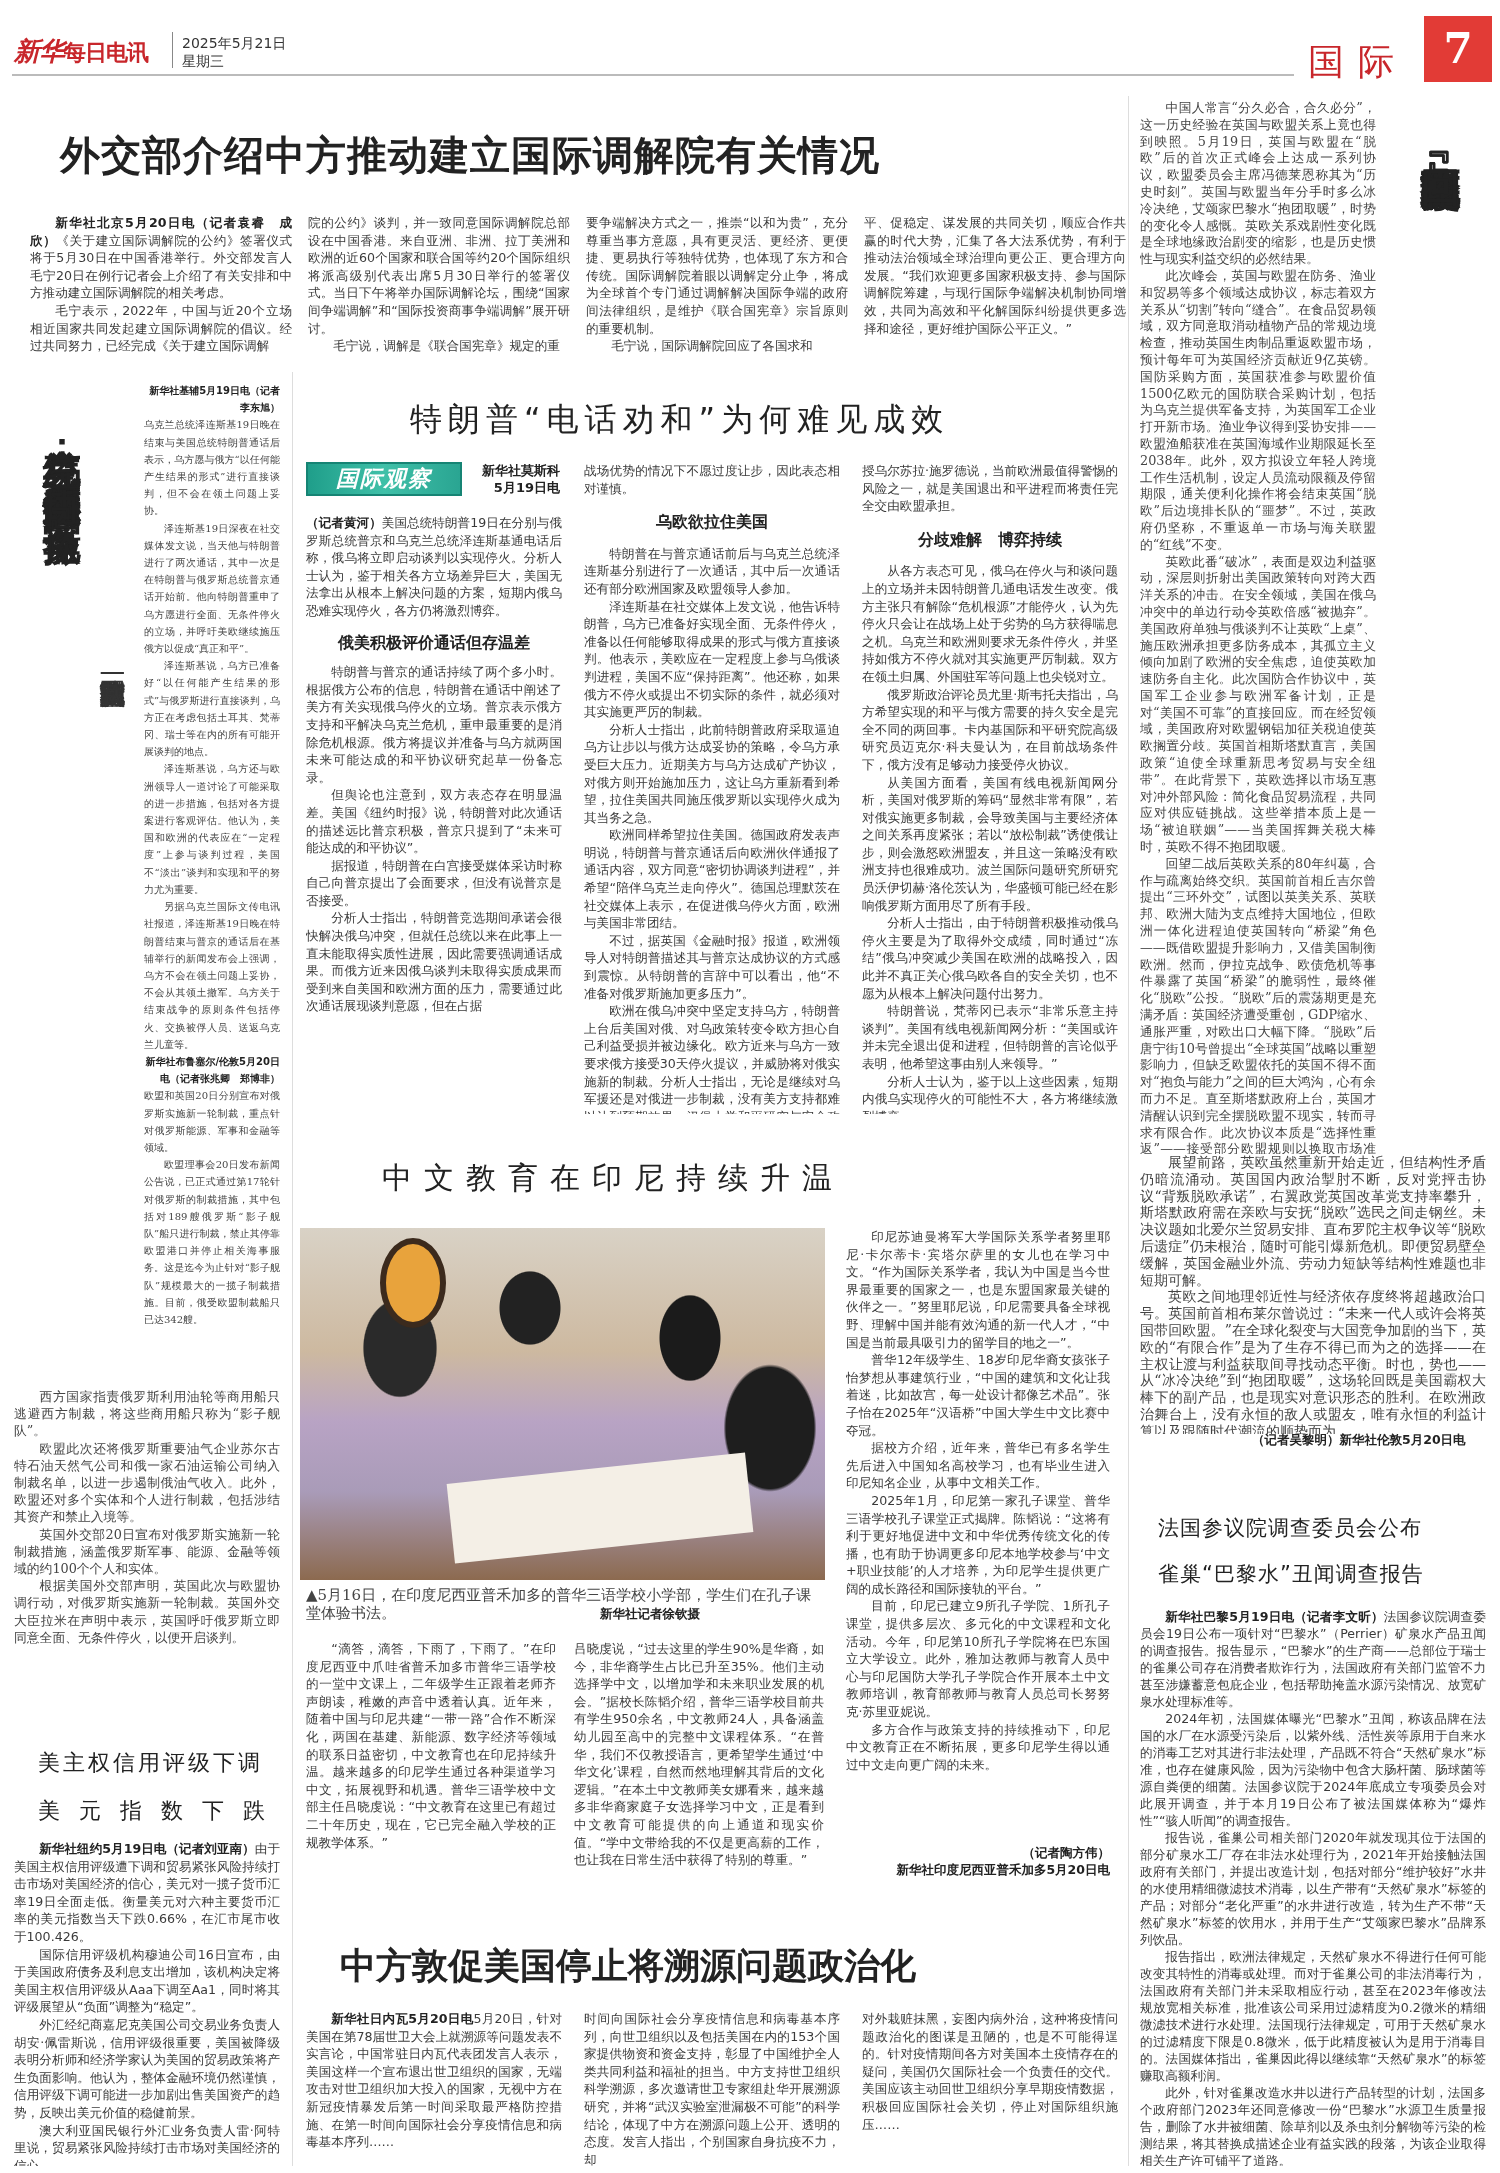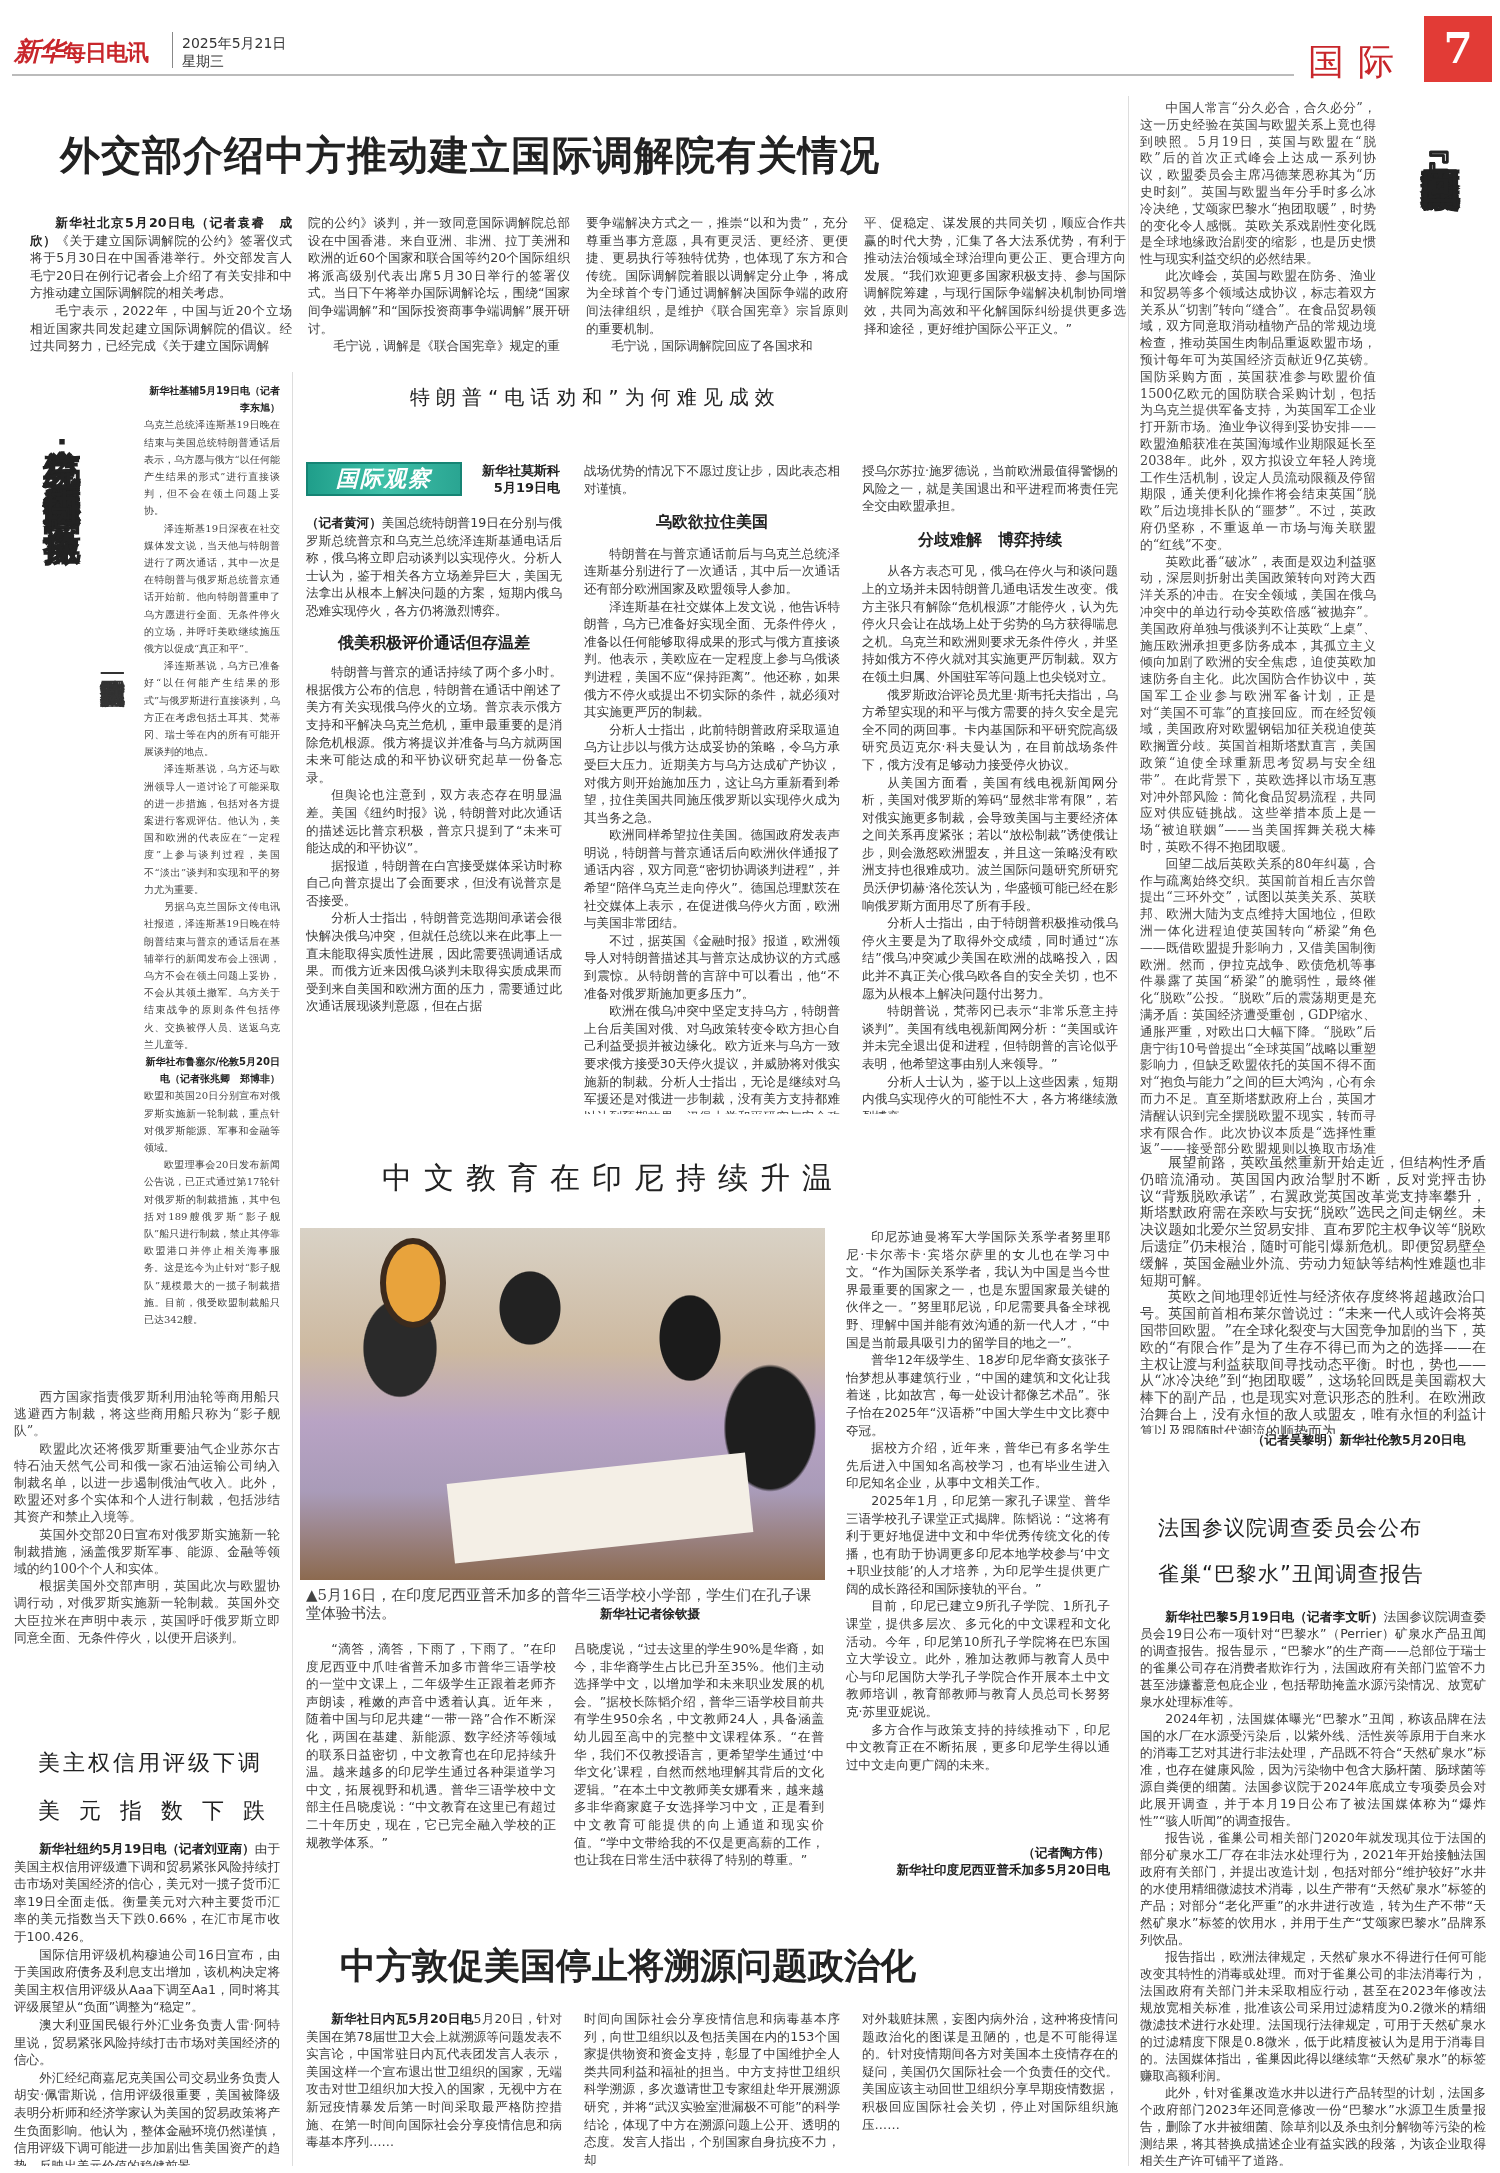--- a/index.html
+++ b/index.html
@@ -77,21 +77,21 @@
   <p class="ni">欧盟和英国20日分别宣布对俄罗斯实施新一轮制裁，重点针对俄罗斯能源、军事和金融等领域。</p>
   <p>欧盟理事会20日发布新闻公告说，已正式通过第17轮针对俄罗斯的制裁措施，其中包括对189艘俄罗斯“影子舰队”船只进行制裁，禁止其停靠欧盟港口并停止相关海事服务。这是迄今为止针对“影子舰队”规模最大的一揽子制裁措施。目前，俄受欧盟制裁船只已达342艘。</p>
 </div>
 <div class="abs txt serif-t" style="left:14px;top:1388px;width:266px;height:300px;font-size:12.8px;line-height:17.2px">
   <p>西方国家指责俄罗斯利用油轮等商用船只逃避西方制裁，将这些商用船只称为“影子舰队”。</p>
   <p>欧盟此次还将俄罗斯重要油气企业苏尔古特石油天然气公司和俄一家石油运输公司纳入制裁名单，以进一步遏制俄油气收入。此外，欧盟还对多个实体和个人进行制裁，包括涉结其资产和禁止入境等。</p>
   <p>英国外交部20日宣布对俄罗斯实施新一轮制裁措施，涵盖俄罗斯军事、能源、金融等领域的约100个个人和实体。</p>
   <p>根据美国外交部声明，英国此次与欧盟协调行动，对俄罗斯实施新一轮制裁。英国外交大臣拉米在声明中表示，英国呼吁俄罗斯立即同意全面、无条件停火，以便开启谈判。</p>
 </div>
 
-<div class="abs spaced-head" style="left:410px;top:384px;font-size:20px;letter-spacing:6px">特朗普“电话劝和”为何难见成效</div>
+<div class="abs spaced-head" style="left:410px;top:398px;font-size:32px;letter-spacing:6px">特朗普“电话劝和”为何难见成效</div>
 <div class="abs badge">国际观察</div>
 <div class="abs" style="left:476px;top:462px;width:84px;font-family:'DejaVu Sans',sans-serif;font-weight:bold;font-size:13px;line-height:17px;color:#222;text-align:right">新华社莫斯科5月19日电</div>
 <div class="abs txt" style="left:306px;top:514px;width:256px;height:600px">
   <p class="ni"><span class="lead">（记者黄河）</span><span>美国总统特朗普19日在分别与俄罗斯总统普京和乌克兰总统泽连斯基通电话后称，俄乌将立即启动谈判以实现停火。分析人士认为，鉴于相关各方立场差异巨大，美国无法拿出从根本上解决问题的方案，短期内俄乌恐难实现停火，各方仍将激烈博弈。</span></p>
   <div class="subhead" style="margin:14px 0 12px">俄美积极评价通话但存温差</div>
   <p>特朗普与普京的通话持续了两个多小时。根据俄方公布的信息，特朗普在通话中阐述了美方有关实现俄乌停火的立场。普京表示俄方支持和平解决乌克兰危机，重申最重要的是消除危机根源。俄方将提议并准备与乌方就两国未来可能达成的和平协议研究起草一份备忘录。</p>
   <p>但舆论也注意到，双方表态存在明显温差。美国《纽约时报》说，特朗普对此次通话的描述远比普京积极，普京只提到了“未来可能达成的和平协议”。</p>
   <p>据报道，特朗普在白宫接受媒体采访时称自己向普京提出了会面要求，但没有说普京是否接受。</p>
   <p>分析人士指出，特朗普竞选期间承诺会很快解决俄乌冲突，但就任总统以来在此事上一直未能取得实质性进展，因此需要强调通话成果。而俄方近来因俄乌谈判未取得实质成果而受到来自美国和欧洲方面的压力，需要通过此次通话展现谈判意愿，但在占据</p>
 </div>
@@ -142,22 +142,22 @@
 <div class="abs" style="left:846px;top:1844px;width:264px;text-align:right;font-family:'DejaVu Sans',sans-serif;font-weight:bold;font-size:12.5px;line-height:17px;color:#222">
   <div>（记者陶方伟）</div>
   <div>新华社印度尼西亚普禾加多5月20日电</div>
 </div>
 
 <div class="abs spaced-head" style="left:38px;top:1748px;font-size:22px;letter-spacing:3px">美主权信用评级下调</div>
 <div class="abs spaced-head" style="left:38px;top:1796px;font-size:22px;letter-spacing:19px">美元指数下跌</div>
 <div class="abs txt" style="left:14px;top:1840px;width:266px;height:326px">
   <p><span class="lead">新华社纽约5月19日电（记者刘亚南）</span><span>由于美国主权信用评级遭下调和贸易紧张风险持续打击市场对美国经济的信心，美元对一揽子货币汇率19日全面走低。衡量美元对六种主要货币汇率的美元指数当天下跌0.66%，在汇市尾市收于100.426。</span></p>
   <p>国际信用评级机构穆迪公司16日宣布，由于美国政府债务及利息支出增加，该机构决定将美国主权信用评级从Aaa下调至Aa1，同时将其评级展望从“负面”调整为“稳定”。</p>
+  <p>外汇经纪商嘉尼克美国公司交易业务负责人胡安·佩雷斯说，信用评级很重要，美国被降级表明分析师和经济学家认为美国的贸易政策将产生负面影响。他认为，整体金融环境仍然谨慎，信用评级下调可能进一步加剧出售美国资产的趋势，反映出美元价值的稳健前景。</p>
   <p>澳大利亚国民银行外汇业务负责人雷·阿特里说，贸易紧张风险持续打击市场对美国经济的信心。</p>
-  <p>外汇经纪商嘉尼克美国公司交易业务负责人胡安·佩雷斯说，信用评级很重要，美国被降级表明分析师和经济学家认为美国的贸易政策将产生负面影响。他认为，整体金融环境仍然谨慎，信用评级下调可能进一步加剧出售美国资产的趋势，反映出美元价值的稳健前景。</p>
 </div>
 
 <div class="abs headline" style="left:340px;top:1942px;font-size:36px">中方敦促美国停止将溯源问题政治化</div>
 <div class="abs txt" style="left:306px;top:2010px;width:256px;height:160px">
   <p><span class="lead">新华社日内瓦5月20日电</span><span>5月20日，针对美国在第78届世卫大会上就溯源等问题发表不实言论，中国常驻日内瓦代表团发言人表示，美国这样一个宣布退出世卫组织的国家，无端攻击对世卫组织加大投入的国家，无视中方在新冠疫情暴发后第一时间采取最严格防控措施、在第一时间向国际社会分享疫情信息和病毒基本序列……</span></p>
 </div>
 <div class="abs txt" style="left:584px;top:2010px;width:256px;height:160px">
   <p class="ni">时间向国际社会分享疫情信息和病毒基本序列，向世卫组织以及包括美国在内的153个国家提供物资和资金支持，彰显了中国维护全人类共同利益和福祉的担当。中方支持世卫组织科学溯源，多次邀请世卫专家组赴华开展溯源研究，并将“武汉实验室泄漏极不可能”的科学结论，体现了中方在溯源问题上公开、透明的态度。发言人指出，个别国家自身抗疫不力，却</p>
 </div>
 <div class="abs txt" style="left:862px;top:2010px;width:256px;height:160px">

